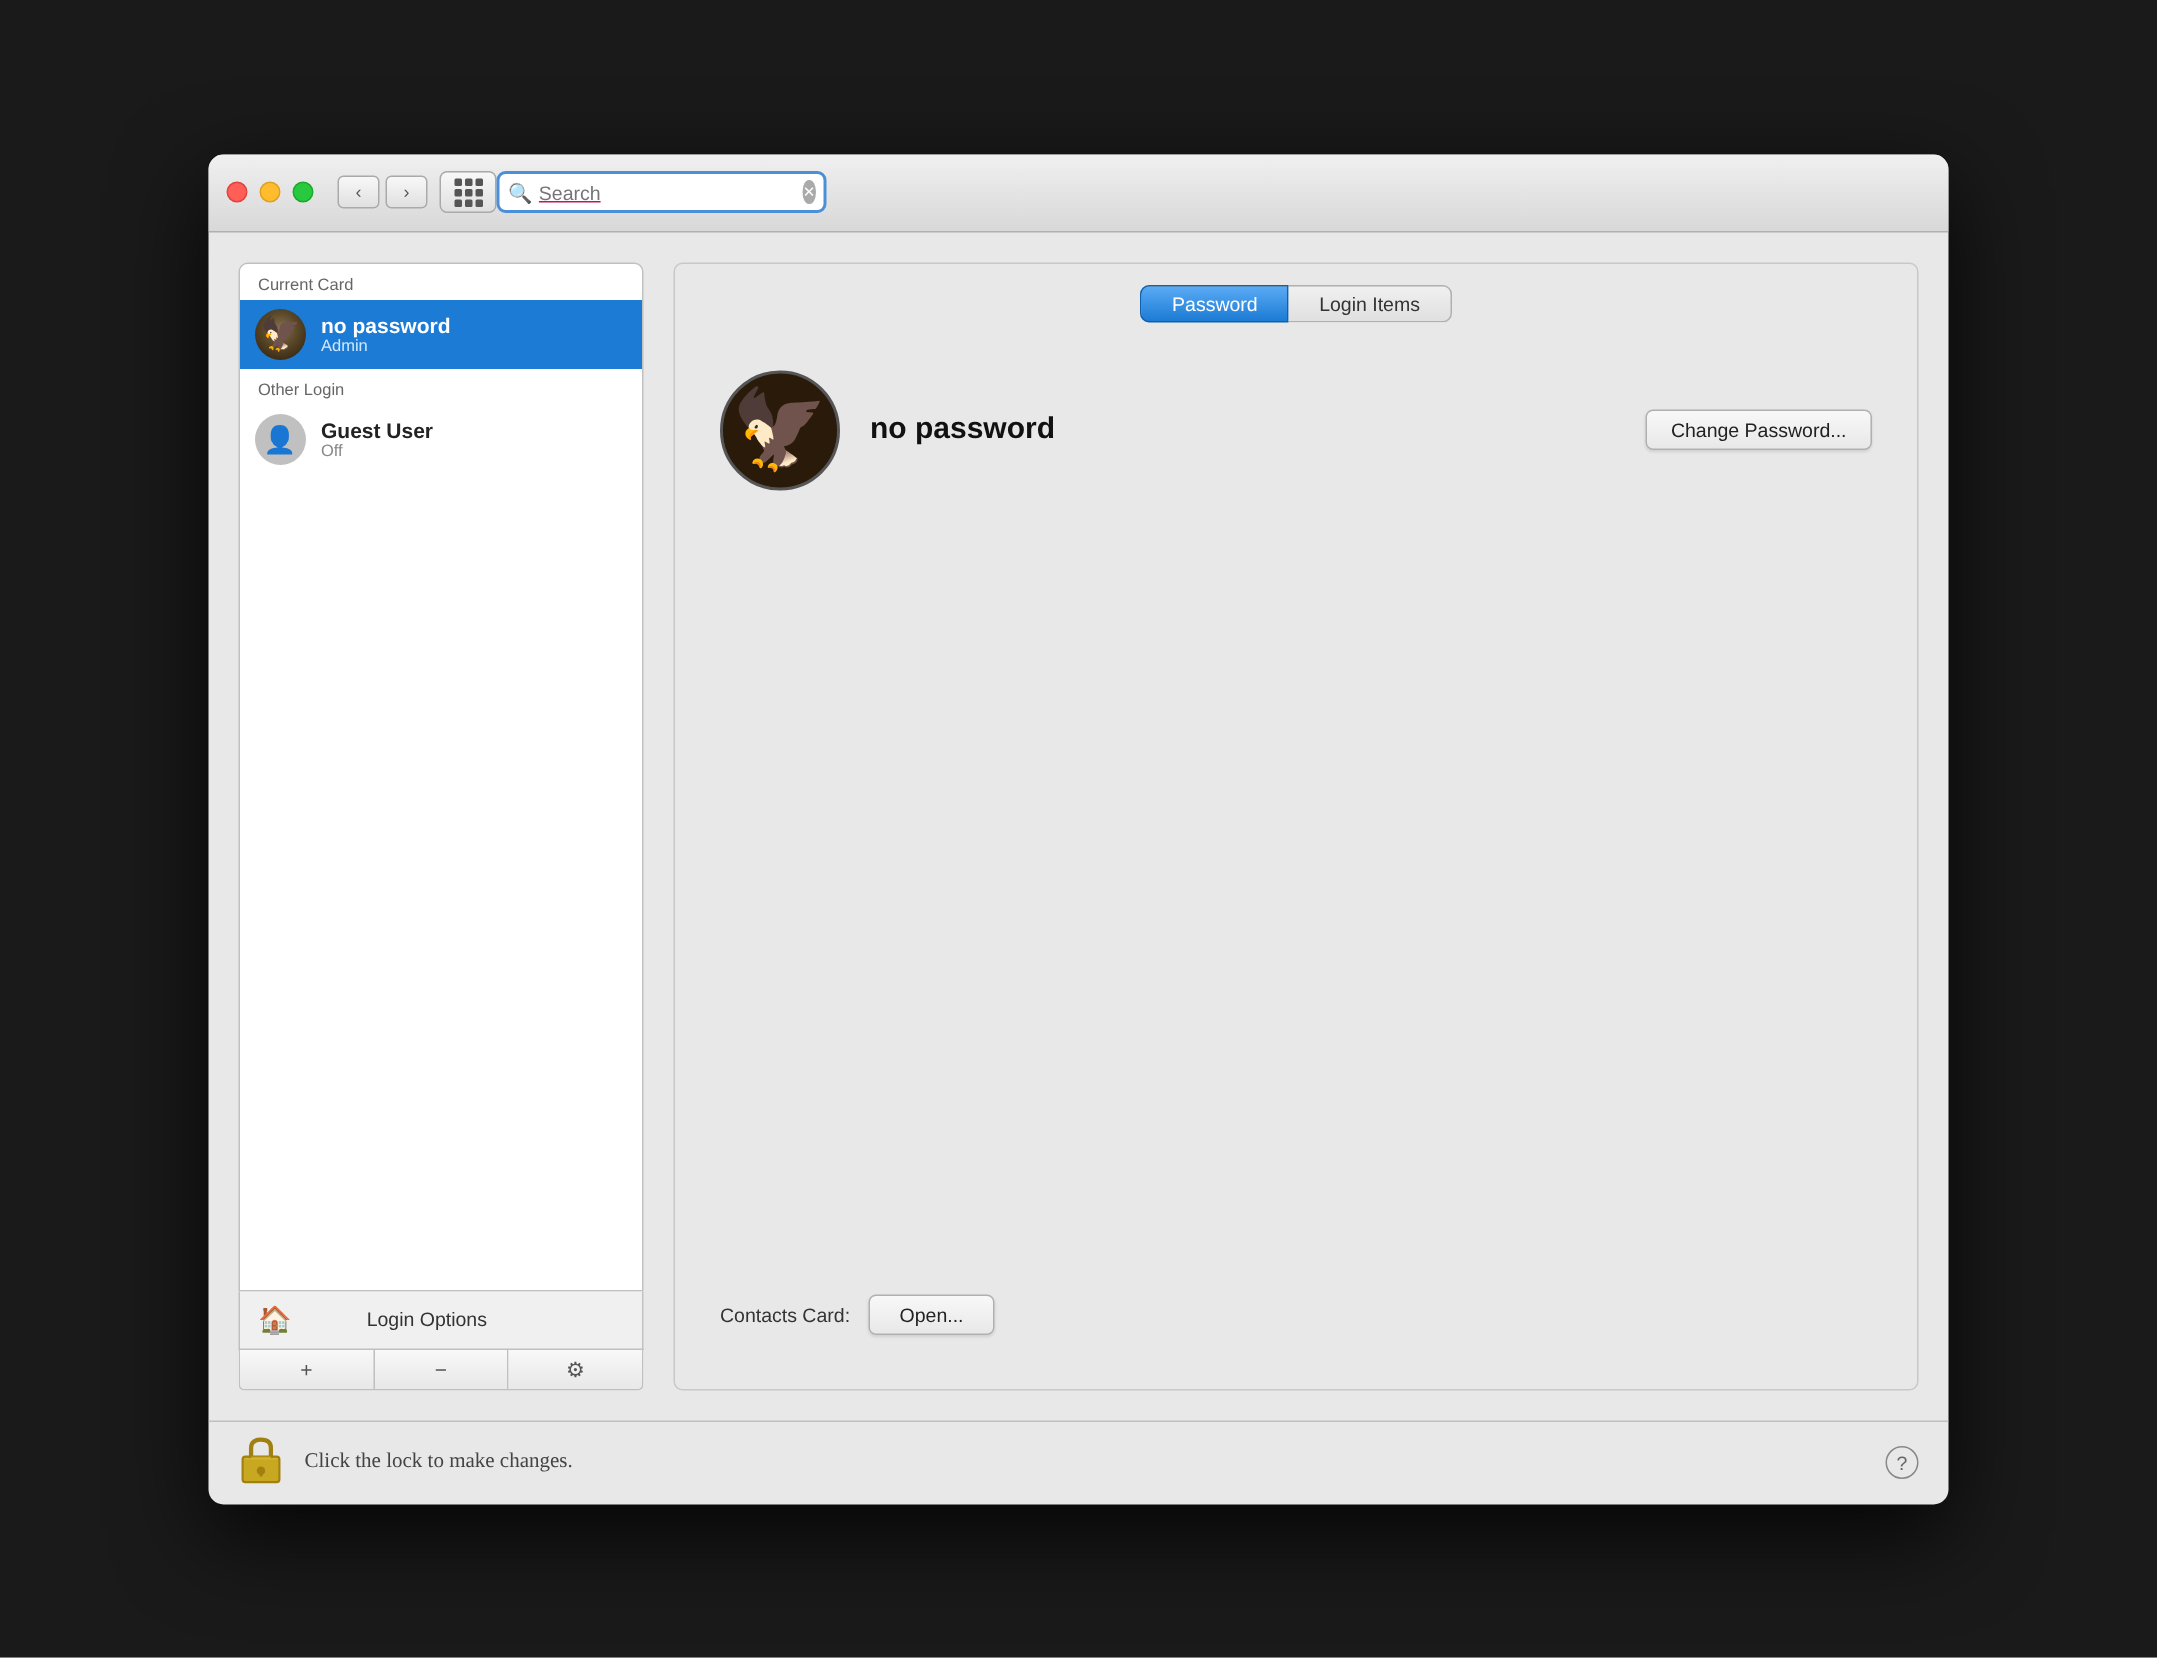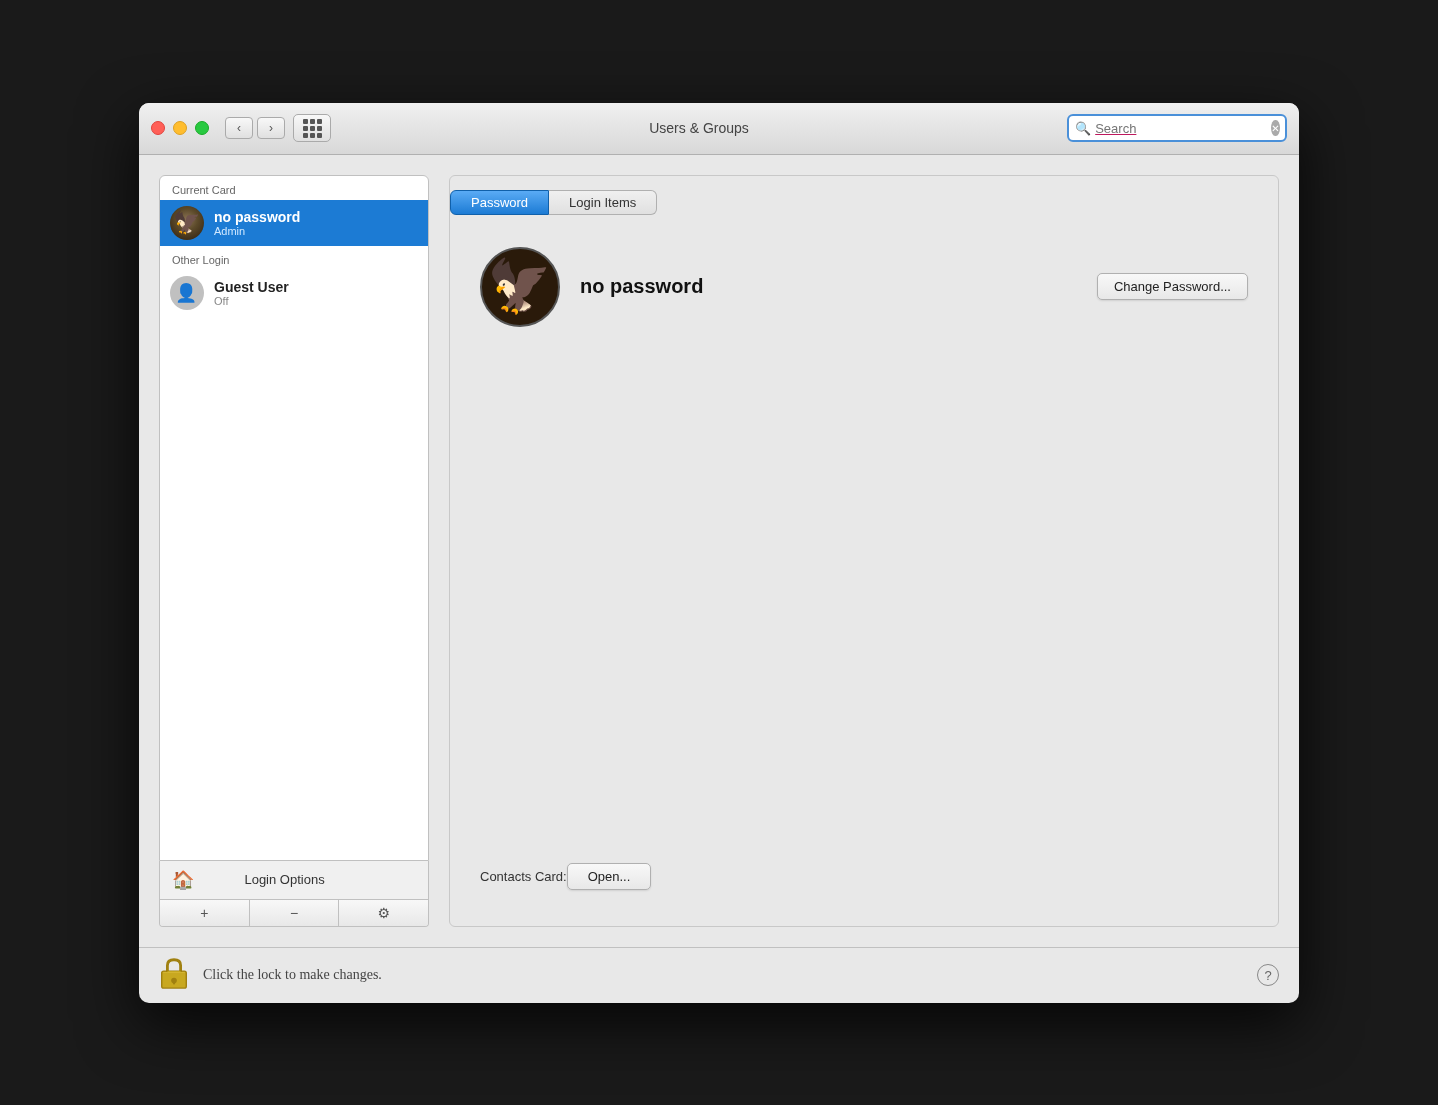--- a/index.html
+++ b/index.html
@@ -294,20 +294,21 @@
       flex: 1;
       background: #e8e8e8;
       border: 1px solid #c8c8c8;
       border-radius: 6px;
       display: flex;
       flex-direction: column;
     }
 
     .tabs-bar {
       display: flex;
+      justify-content: center;
       padding: 14px 0 12px;
       gap: 0;
     }
 
     .tab-btn {
       padding: 4px 20px;
       font-size: 13px;
       cursor: pointer;
       border: 1px solid #b0b0b0;
       background: linear-gradient(to bottom, #f0f0f0, #e0e0e0);
@@ -369,20 +370,21 @@
     }
 
     .panel-spacer {
       flex: 1;
     }
 
     .contacts-section {
       padding: 16px 30px;
       display: flex;
       align-items: center;
+      gap: 12px;
     }
 
     .contacts-label {
       font-size: 13px;
       color: #333;
       font-weight: 500;
     }
 
     .open-btn {
       padding: 5px 20px;
@@ -489,21 +491,20 @@
           <div class="grid-dot"></div>
           <div class="grid-dot"></div>
         <div class="grid-dot"></div>
           <div class="grid-dot"></div>
           <div class="grid-dot"></div>
         <div class="grid-dot"></div>
           <div class="grid-dot"></div>
           <div class="grid-dot"></div>
       </div>
     </div>
-    <div class="titlebar-title">Users &amp; Groups</div>
     <div class="search-box">
       <span class="search-icon-glyph">🔍</span>
       <input class="search-input" type="text" placeholder="Search" style="">
       <div class="search-clear">✕</div>
     </div>
   </div>
 
   <div class="main-content">
 
     <div class="sidebar">

